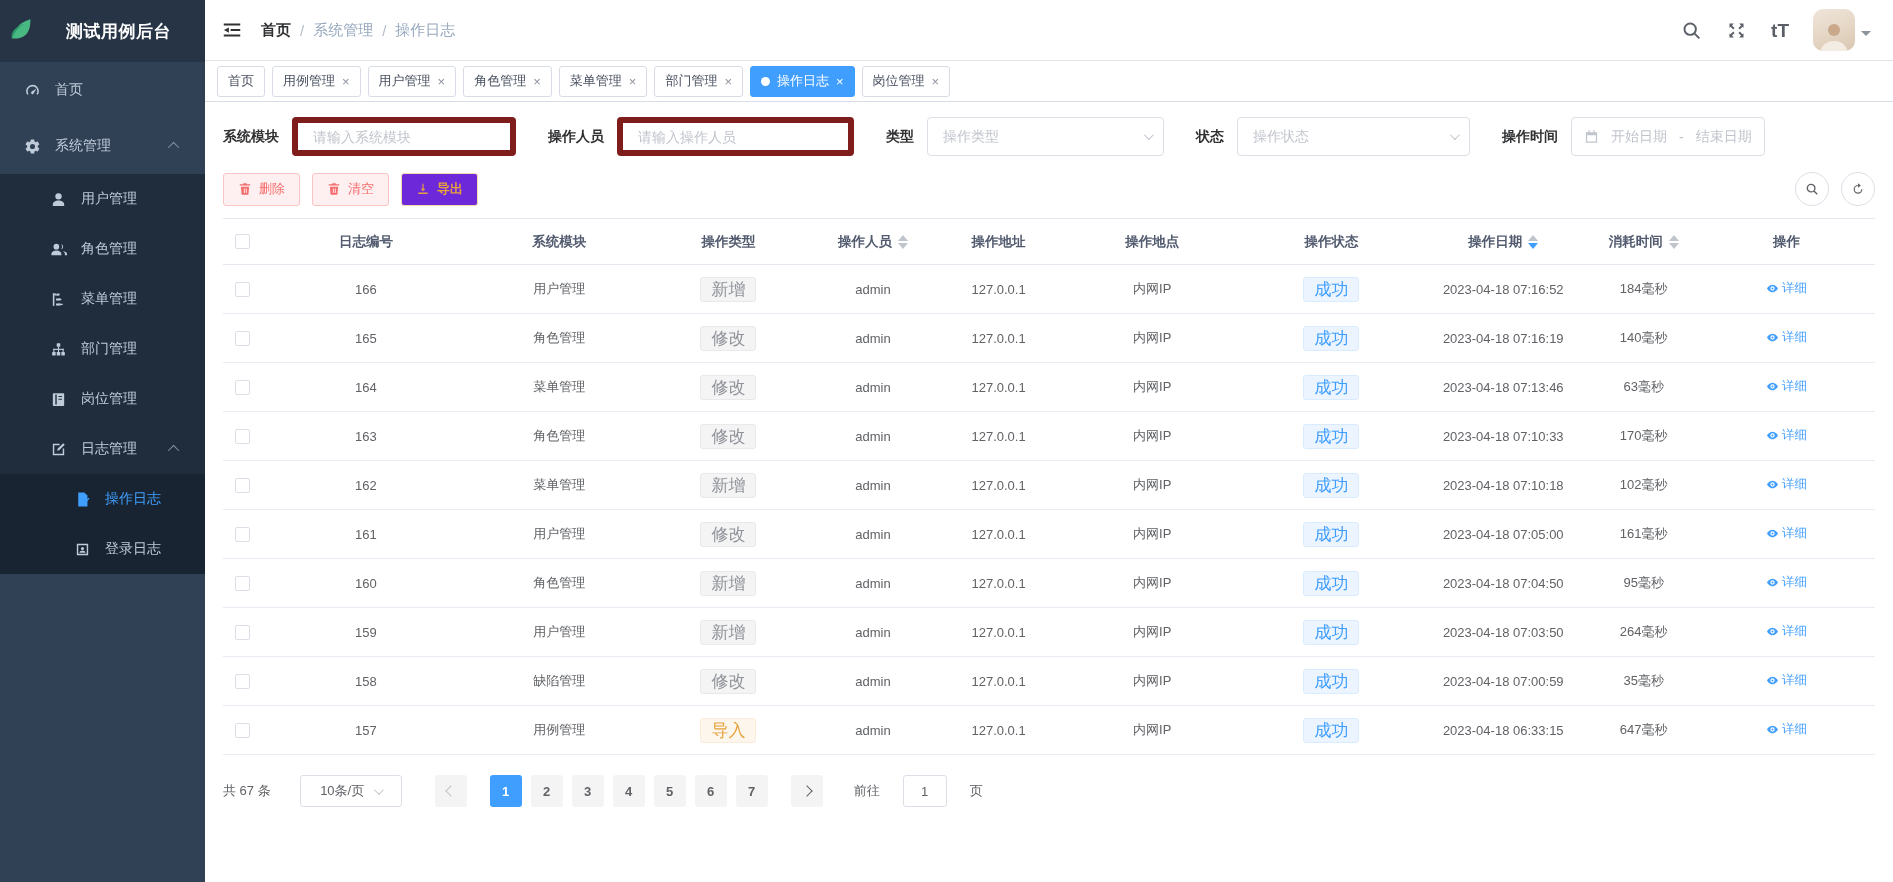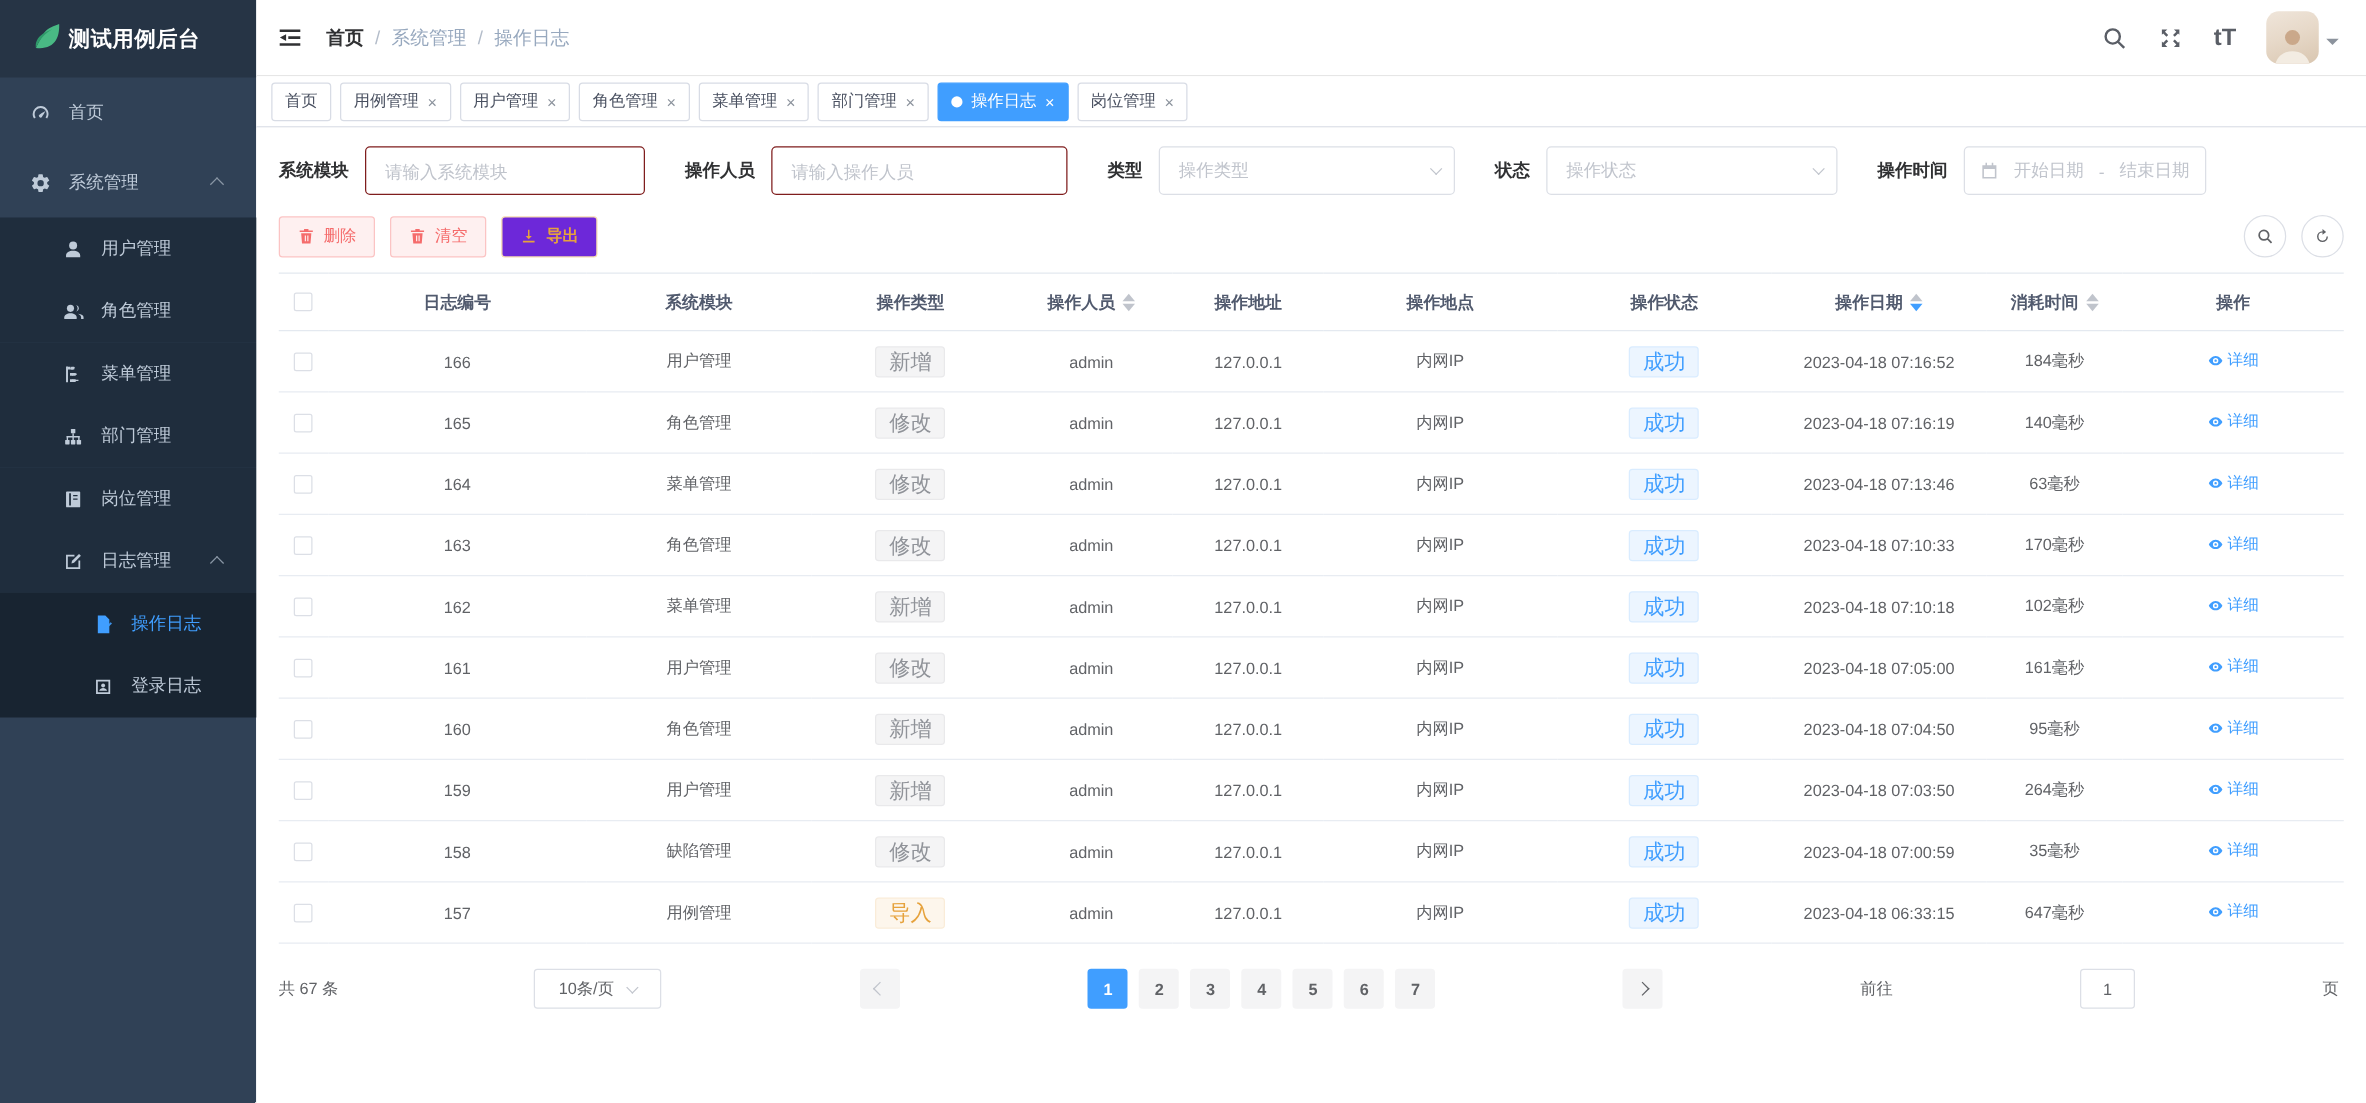--- a/index.html
+++ b/index.html
@@ -5,21 +5,21 @@
   * { box-sizing: border-box; margin: 0; padding: 0; }
   body {
     width: 1893px; height: 882px; overflow: hidden;
     font-family: "Liberation Sans", "DejaVu Sans", sans-serif;
     background: #fff; color: #303133;
   }
   .app { display: flex; width: 100%; height: 100%; }
 
   
   .sidebar { width: 205px; flex-shrink: 0; background: #304156; display: flex; flex-direction: column; }
-  .logo { height: 62px; background: #263445; display: flex; align-items: center; padding-left: 25px; gap: 0; flex-shrink: 0; }
+  .logo { height: 62px; background: #263445; display: flex; align-items: center; padding-left: 8px; gap: 28px; flex-shrink: 0; }
   .logo svg { width: 30px; height: 30px; }
   .logo-text { color: #ffffff; font-weight: bold; font-size: 17px; letter-spacing: .5px; }
   .menu { flex: 1; }
   .menu-item { position: relative; display: flex; align-items: center; height: 56px; padding-left: 24px; color: #bfcbd9; font-size: 14px; cursor: pointer; }
   .menu-item .mi { width: 17px; height: 17px; margin-right: 14px; display: inline-flex; flex-shrink: 0; }
   .menu-item .mi svg { width: 100%; height: 100%; }
   .menu-item.sub { height: 50px; padding-left: 50px; background: #1f2d3d; }
   .menu-item.subsub { height: 50px; padding-left: 74px; background: #182431; }
   .menu-item.active { color: #409eff; }
   .m-arrow { position: absolute; right: 26px; width: 8px; height: 8px; border-right: 1.5px solid #8a97a6; border-bottom: 1.5px solid #8a97a6; }
@@ -54,21 +54,21 @@
   .tag.active .tag-close { color: #fff; }
   .tag-dot { width: 9px; height: 9px; border-radius: 50%; background: #fff; }
 
   
   .content { flex: 1; padding: 15px 18px 0 18px; background: #fff; min-height: 0; }
 
   
   .filter-form { display: flex; align-items: center; margin-bottom: 16px; }
   .f-group { display: flex; align-items: center; margin-right: 32px; }
   .f-label { font-size: 14px; font-weight: 700; color: #303133; margin-right: 13px; white-space: nowrap; }
-  .f-input { height: 39px; border: 1px solid #7f1d1d; border-radius: 4px; padding: 0 15px; font-size: 14px; color: #606266; font-family: inherit; }
+  .f-input { height: 39px; border: 6px solid #7f1d1d; border-radius: 4px; padding: 0 15px; font-size: 14px; color: #606266; font-family: inherit; }
   .f-input::placeholder { color: #c0c4cc; }
   .f-select { height: 39px; border: 1px solid #dcdfe6; border-radius: 4px; padding: 0 12px 0 15px; font-size: 14px; color: #c0c4cc; display: flex; align-items: center; justify-content: space-between; cursor: pointer; background: #fff; }
   .sel-arrow { width: 7px; height: 7px; border-right: 1.4px solid #c0c4cc; border-bottom: 1.4px solid #c0c4cc; transform: rotate(45deg) translateY(-2px); margin-left: 10px; }
   .f-date { height: 39px; border: 1px solid #dcdfe6; border-radius: 4px; padding: 0 12px; font-size: 14px; color: #c0c4cc; display: flex; align-items: center; gap: 12px; background: #fff; cursor: pointer; }
   .f-date .cal { width: 15px; height: 15px; color: #c0c4cc; display: inline-flex; }
   .f-date .cal svg { width: 100%; height: 100%; }
 
   
   .btn { display: inline-flex; align-items: center; gap: 7px; border-radius: 4px; border: 1px solid #dcdfe6; background: #fff; color: #606266; font-size: 14px; cursor: pointer; font-family: inherit; }
   .btn svg { width: 14px; height: 14px; }
@@ -95,21 +95,21 @@
   .car.down { border-top: 6px solid #c0c4cc; }
   .car.down.on { border-top-color: #409eff; }
   .el-tag { display: inline-block; height: 25px; line-height: 23px; padding: 0 10px; font-size: 17px; border-radius: 3px; border: 1px solid; }
   .el-tag.info { background: #f4f4f5; border-color: #e9e9eb; color: #909399; }
   .el-tag.warning { background: #fdf6ec; border-color: #faecd8; color: #e6a23c; }
   .el-tag.primary { background: #ecf5ff; border-color: #d9ecff; color: #409eff; }
   .detail-link { color: #409eff; font-size: 12.5px; cursor: pointer; display: inline-flex; align-items: center; gap: 3px; }
   .detail-link svg { width: 13px; height: 13px; }
 
   
-  .pagination { display: flex; align-items: center; justify-content: space-between; padding: 20px 4px 0 0; gap: 9px; font-size: 13px; color: #606266; }
+  .pagination { display: flex; align-items: center; justify-content: flex-start; padding: 20px 4px 0 0; gap: 23px; font-size: 13px; color: #606266; }
   .page-total { margin-right: 6px; }
   .page-size { height: 32px; width: 102px; border: 1px solid #dcdfe6; border-radius: 3px; display: flex; align-items: center; justify-content: center; gap: 10px; color: #606266; cursor: pointer; margin-right: 10px; }
   .page-btn { min-width: 32px; height: 32px; border: none; border-radius: 3px; background: #f4f4f5; color: #606266; font-size: 13px; font-weight: 700; display: inline-flex; align-items: center; justify-content: center; cursor: pointer; font-family: inherit; }
   .page-btn.disabled { color: #c0c4cc; }
   .page-btn.active { background: #409eff; color: #fff; }
   .pages { display: inline-flex; gap: 9px; }
   .chev { width: 8px; height: 8px; border-right: 1.6px solid currentColor; border-bottom: 1.6px solid currentColor; display: inline-block; }
   .chev.left { transform: rotate(135deg); }
   .chev.right { transform: rotate(-45deg); }
   .goto-label { margin-left: 8px; }

